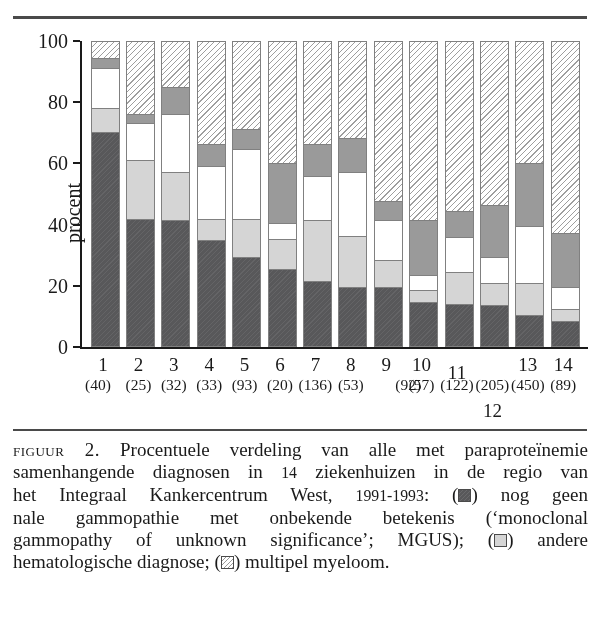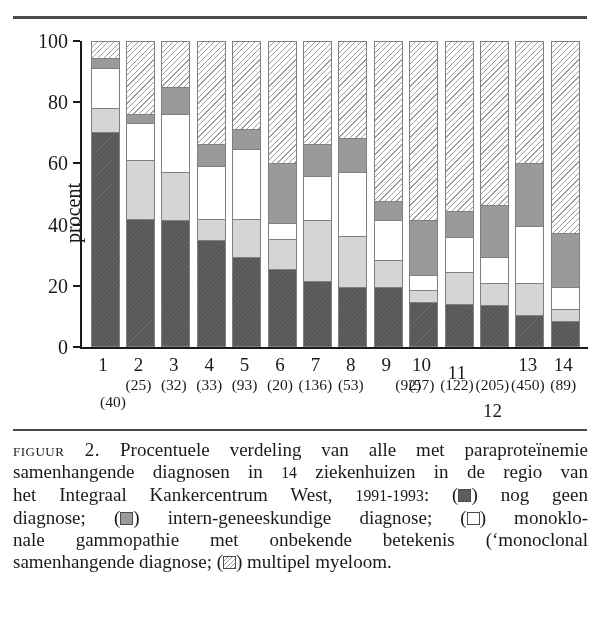--- a/index.html
+++ b/index.html
@@ -164,21 +164,21 @@
           <div class="seg seg-light" style="height: 4%;"></div>
           <div class="seg seg-white" style="height: 7%;"></div>
           <div class="seg seg-medium" style="height: 18%;"></div>
           <div class="seg seg-hatch" style="height: 63%;"></div>
         </div>
       </div>
   </div>
 
   <div id="xlabels-layer">
       <div class="xnum" style="left: 103px;">1</div>
-      <div class="xcount" style="left: 113px; margin-top: 17px;">(40)</div>
+      <div class="xcount" style="left: 98px;">(40)</div>
       <div class="xnum" style="left: 138.4px;">2</div>
       <div class="xcount" style="left: 138.4px;">(25)</div>
       <div class="xnum" style="left: 173.8px;">3</div>
       <div class="xcount" style="left: 173.8px;">(32)</div>
       <div class="xnum" style="left: 209.2px;">4</div>
       <div class="xcount" style="left: 209.2px;">(33)</div>
       <div class="xnum" style="left: 244.6px;">5</div>
       <div class="xcount" style="left: 244.6px;">(93)</div>
       <div class="xnum" style="left: 280px;">6</div>
       <div class="xcount" style="left: 280px;">(20)</div>
@@ -199,17 +199,17 @@
       <div class="xnum" style="left: 563.2px;">14</div>
       <div class="xcount" style="left: 563.2px;">(89)</div>
     </div>
 
   <div id="mid-rule" class="rule"></div>
 
   <div id="caption">
       <div class="cap-line"><span class="smallcaps">figuur 2.</span><span> Procentuele verdeling van alle met paraproteïnemie</span></div>
       <div class="cap-line"><span>samenhangende diagnosen in </span><span class="oldstyle">14</span><span> ziekenhuizen in de regio van</span></div>
       <div class="cap-line"><span>het Integraal Kankercentrum West, </span><span class="oldstyle">1991-1993</span><span>: (</span><span class="sw sw-dark"></span><span>) nog geen</span></div>
-      <div class="cap-line"><span>diagnose; (</span><span class="sw sw-medium"></span><span>) intern-geneeskundige diagnose; (</span><span class="sw sw-white"></span><span>) monoklo-</span></div>
       <div class="cap-line"><span>nale gammopathie met onbekende betekenis (‘monoclonal</span></div>
-      <div class="cap-line last"><span>samenhangende diagnose; (</span><span class="sw sw-hatch"></span><span>) multipel myeloom.</span></div>
+      <div class="cap-line"><span>gammopathy of unknown significance’; MGUS); (</span><span class="sw sw-light"></span><span>) andere</span></div>
+      <div class="cap-line last"><span>hematologische diagnose; (</span><span class="sw sw-hatch"></span><span>) multipel myeloom.</span></div>
     </div>
 </div>
 
 </body></html>

